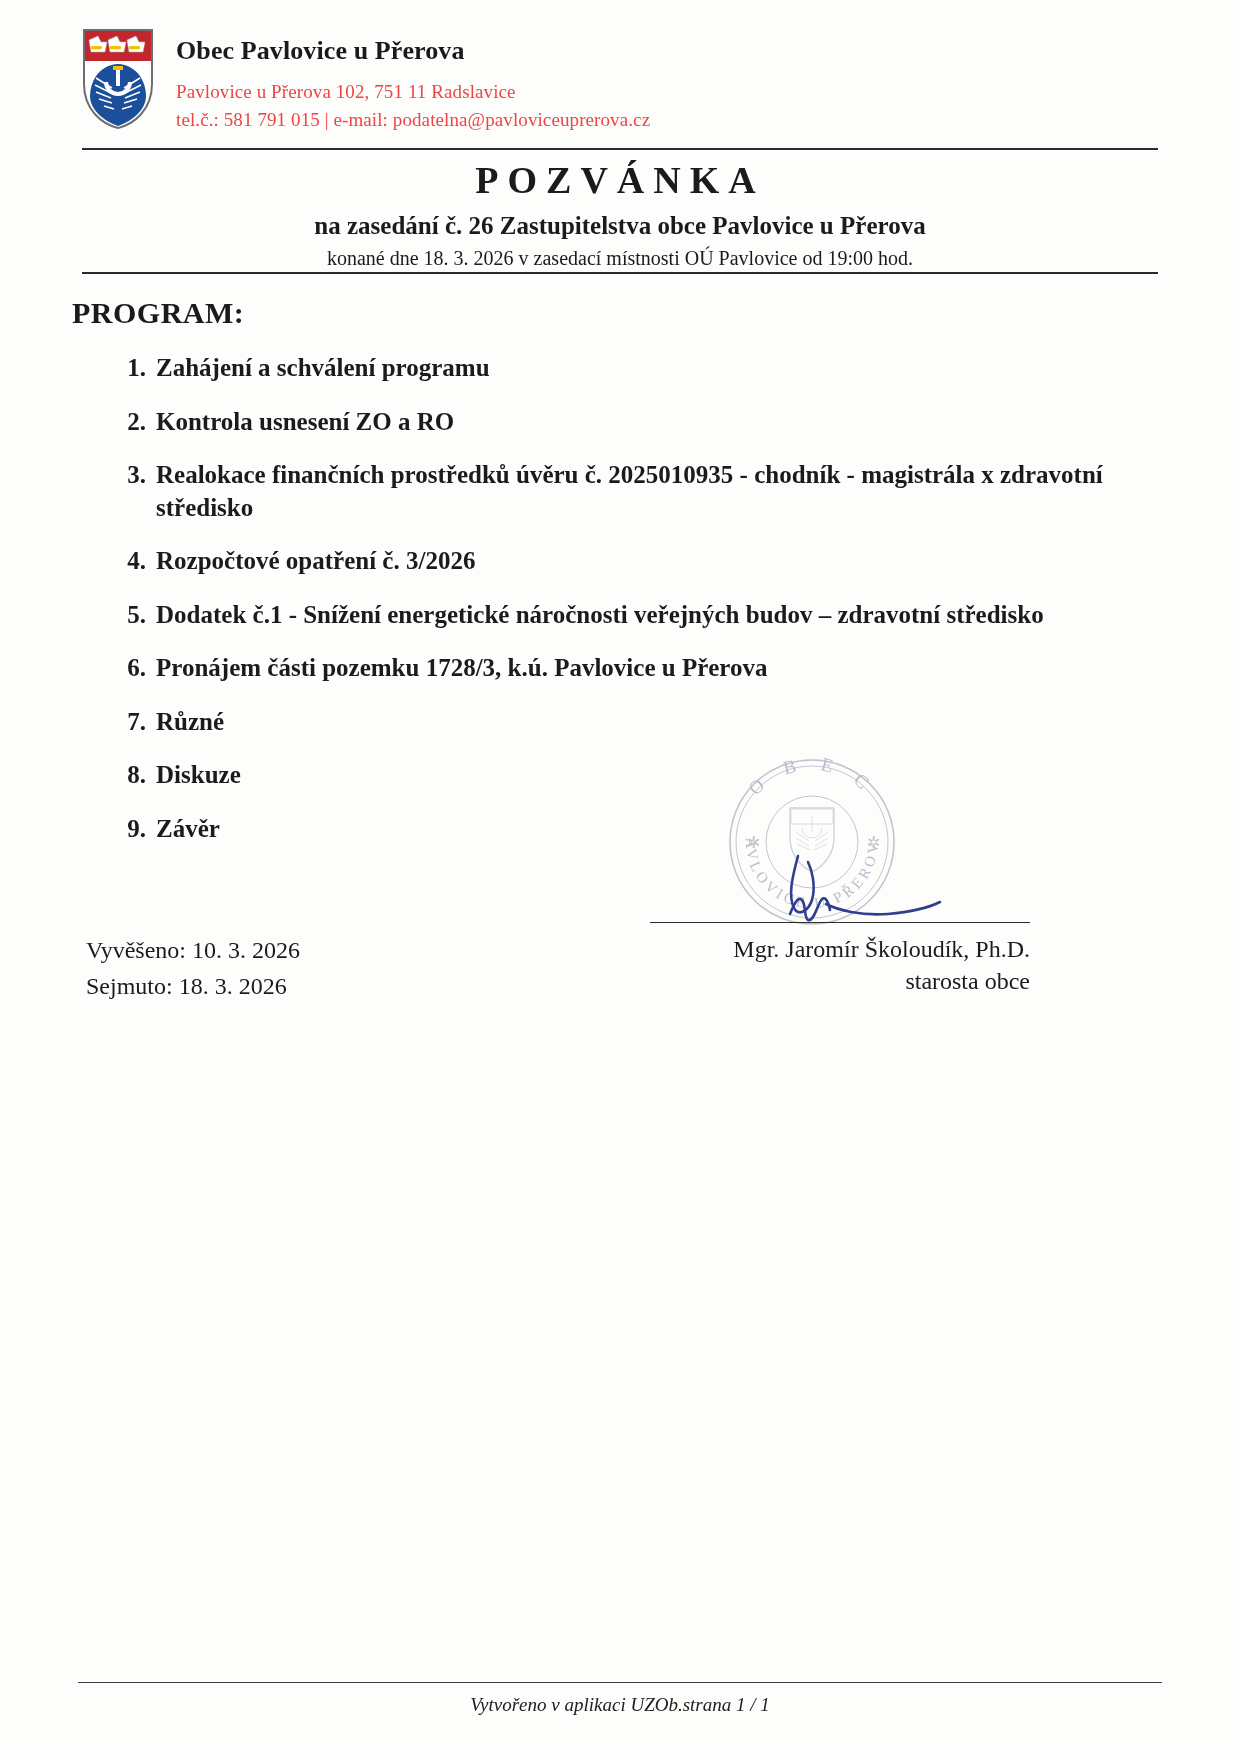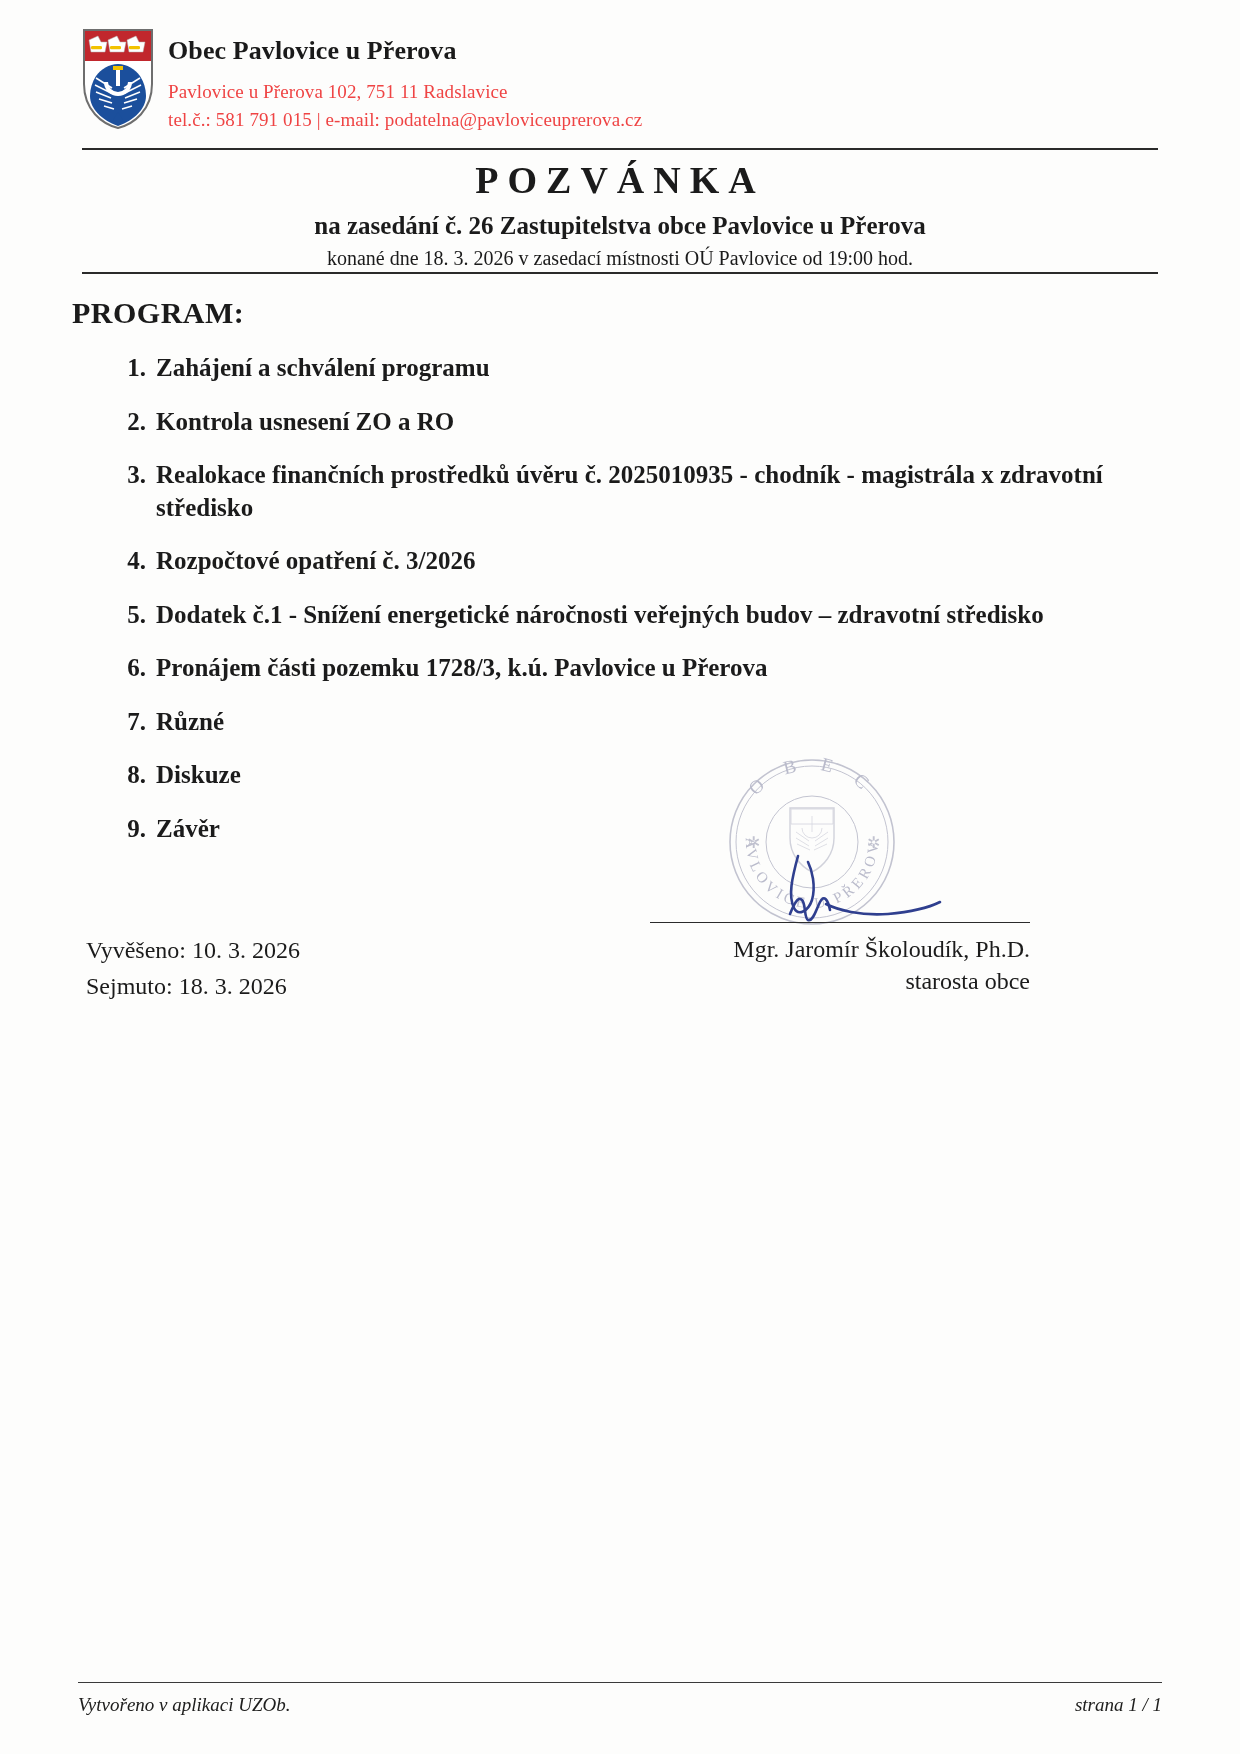--- a/index.html
+++ b/index.html
@@ -23,21 +23,21 @@
   }
 
   
   .letterhead {
     position: absolute;
     left: 82px;
     top: 28px;
     width: 1076px;
     display: flex;
     align-items: flex-start;
-    gap: 14px;
+    gap: 22px;
   }
   .crest {
     width: 72px;
     height: 102px;
     flex: 0 0 auto;
     position: relative;
   }
   .crest svg { display: block; }
 
   .lh-text { padding-top: 8px; }
@@ -175,21 +175,21 @@
     top: 1682px;
     width: 1084px;
     border-top: 1.4px solid #3a3a3a;
   }
   .footer {
     position: absolute;
     left: 78px;
     top: 1694px;
     width: 1084px;
     display: flex;
-    justify-content: space-between;
+    justify-content: center;
     font-size: 19px;
     font-style: italic;
     color: #20201f;
   }
 </style>
 </head>
 <body>
 
 <div class="page">
 

